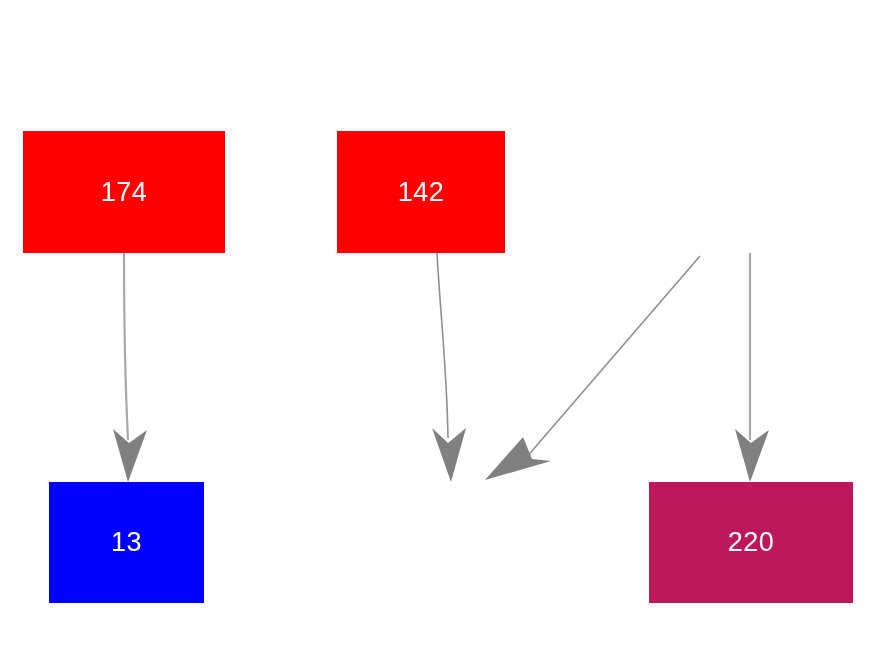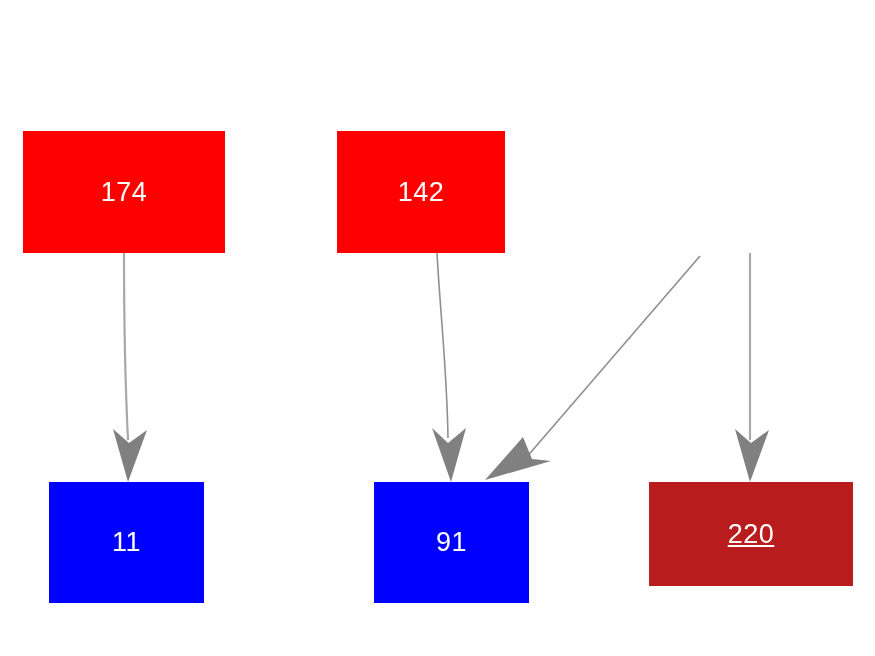--- a/index.html
+++ b/index.html
@@ -70,22 +70,19 @@
     </g>
   </svg>
 
   <div class="node" style="left: 23px; top: 91px; width: 202px; height: 122px; background: rgb(255, 0, 0); color: rgb(255, 255, 255);">
     <span class="node-label">174</span>
   </div>
   <div class="node" style="left: 337px; top: 91px; width: 168px; height: 122px; background: rgb(255, 0, 0); color: rgb(255, 255, 255);">
     <span class="node-label">142</span>
   </div>
   <div class="node" style="left: 49px; top: 442px; width: 155px; height: 121px; background: rgb(0, 0, 255); color: rgb(255, 255, 255);">
-    <span class="node-label">11</span>
+    <span class="node-label">13</span>
   </div>
-  <div class="node" style="left: 374px; top: 442px; width: 155px; height: 121px; background: rgb(0, 0, 255); color: rgb(255, 255, 255);">
-    <span class="node-label">91</span>
-  </div>
-  <div class="node" style="left: 649px; top: 442px; width: 204px; height: 104px; background: #b91c1c; color: rgb(255, 255, 255); text-decoration: underline;">
+  <div class="node" style="left: 649px; top: 442px; width: 204px; height: 121px; background: #be185d; color: rgb(255, 255, 255);">
     <span class="node-label">220</span>
   </div>
 
 </div>
 
 </body></html>

